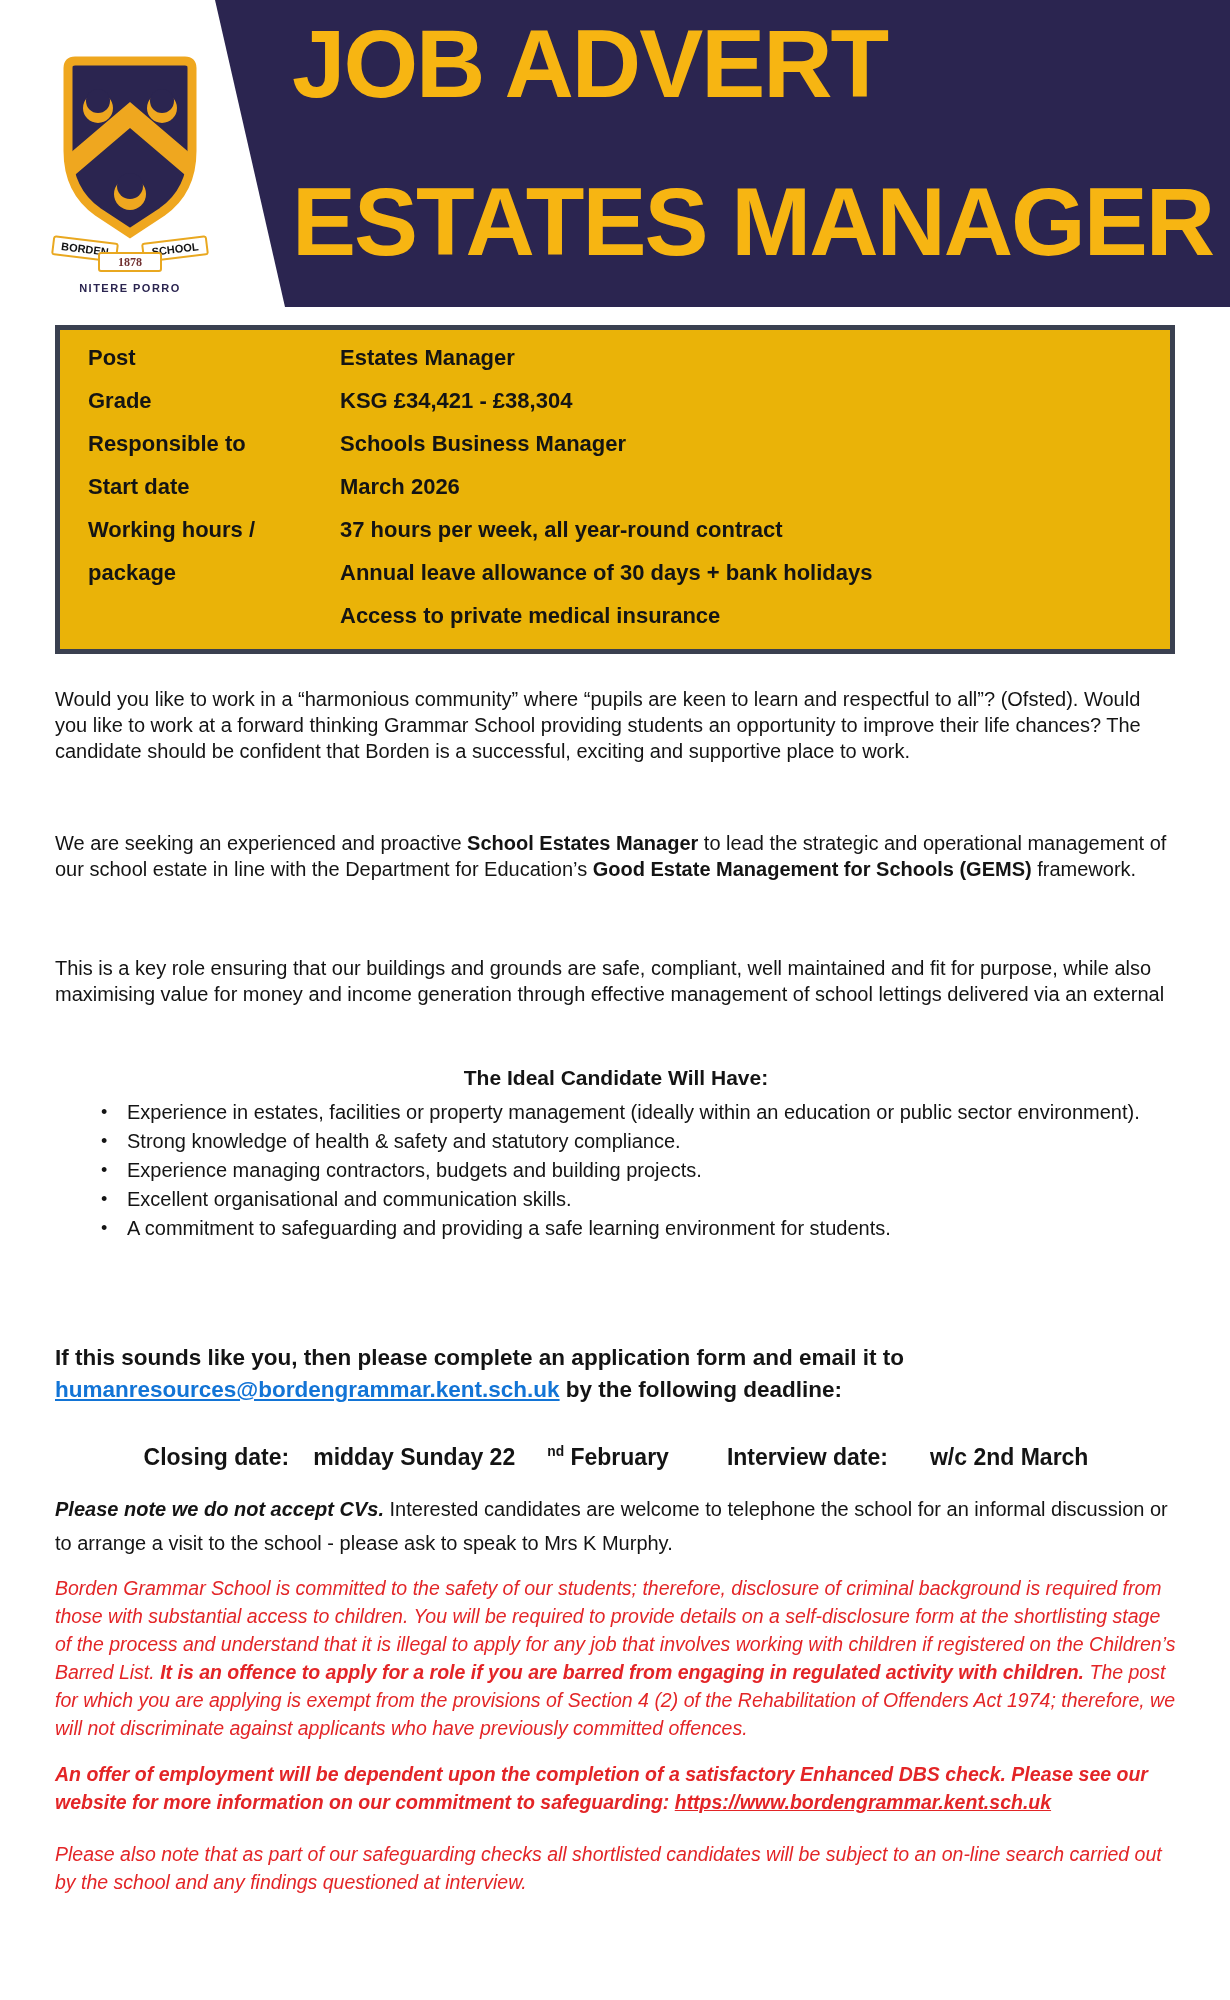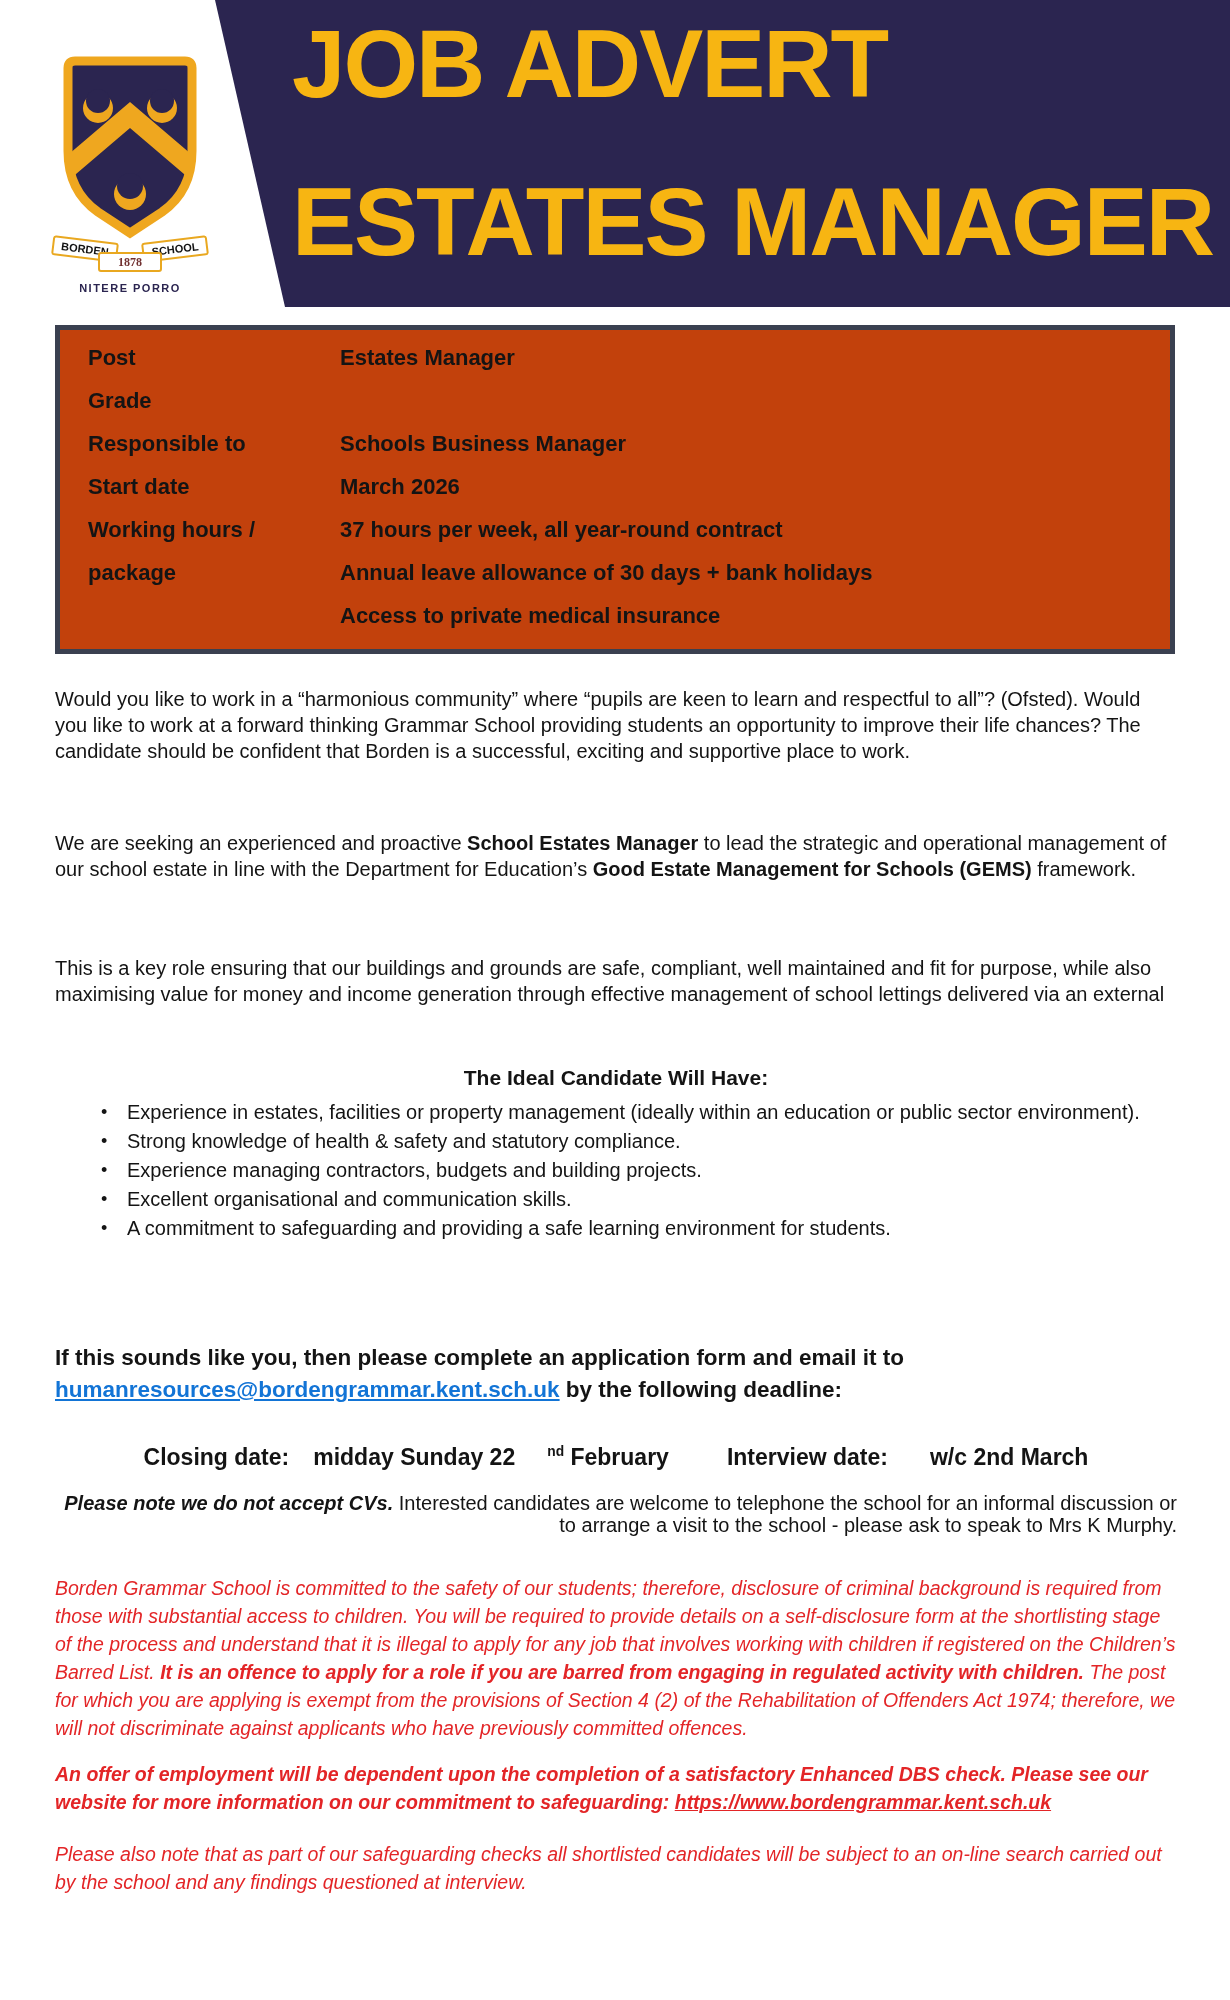--- a/index.html
+++ b/index.html
@@ -23,21 +23,21 @@
     font-weight:bold;font-size:11px;display:flex;align-items:center;justify-content:center;
     color:#141414;box-sizing:border-box;}
   .rb-left{left:-3px;top:183px;width:66px;height:20px;transform:rotate(7deg);}
   .rb-right{left:87px;top:183px;width:66px;height:20px;transform:rotate(-7deg);}
   .rb-center{left:43px;top:196px;width:64px;height:20px;z-index:2;
     font-family:"Liberation Serif",serif;font-size:12px;color:#703030;}
   .motto{position:absolute;left:0;top:226px;width:150px;text-align:center;
     font-size:11px;font-weight:bold;letter-spacing:1.5px;color:#2B2550;}
   
   .details{position:absolute;left:55px;top:325px;width:1120px;box-sizing:border-box;
-    border:5px solid #3A4050;padding:6px 10px 12px 28px;background:#c2410c;}
+    border:5px solid #3A4050;padding:6px 10px 12px 28px;background:#eab308;}
   .trow{display:flex;}
   .tlabel{width:252px;font-weight:bold;font-size:22px;line-height:43px;}
   .tvalue{flex:1;font-weight:bold;font-size:22px;line-height:43px;}
   
   .para{position:absolute;left:55px;width:1122px;font-size:20px;line-height:26px;}
   .p1{top:686px;}
   .p2{top:830px;}
   .p3{top:955px;}
   .rich-b{font-weight:bold;}
   .rich-bi{font-weight:bold;font-style:italic;}
@@ -49,22 +49,22 @@
   .ideal ul{list-style:none;margin:0 0 0 42px;padding:0;}
   .ideal li{position:relative;padding-left:30px;font-size:20px;line-height:29px;}
   .ideal li::before{content:"\2022";position:absolute;left:4px;font-size:18px;}
   .cta{position:absolute;left:55px;top:1342px;width:1122px;text-align:left;
     font-size:22.5px;font-weight:bold;line-height:32px;}
   .dates{position:absolute;left:55px;top:1444px;width:1122px;display:flex;
     justify-content:center;font-size:23px;font-weight:bold;white-space:nowrap;}
   .dates .dv1{margin-left:24px;}
   .dates .dl2{margin-left:58px;}
   .dates .dv2{margin-left:42px;}
-  .note{position:absolute;left:55px;top:1492px;width:1122px;text-align:right;
-    font-size:20px;line-height:22px;}
+  .note{position:absolute;left:55px;top:1492px;width:1122px;text-align:left;
+    font-size:20px;line-height:34px;}
   
   .redp{position:absolute;left:55px;width:1124px;color:#E32527;font-style:italic;
     font-size:19.5px;line-height:28px;}
   .r1{top:1574px;}
   .r2{top:1760px;font-weight:bold;}
   .r3{top:1840px;}
   .r2 a.rich-link,.r2 span.rich-link{color:#E32527;font-style:italic;}
 </style>
 </head>
 <body>
@@ -99,20 +99,21 @@
   <div class="motto">NITERE PORRO</div>
 </div>
 
 <div class="details">
   <div class="trow">
     <div class="tlabel">Post</div>
     <div class="tvalue">Estates Manager</div>
   </div>
   <div class="trow">
     <div class="tlabel">Grade</div>
+    <div class="tvalue">KSG £34,421 - £38,304</div>
   </div>
   <div class="trow">
     <div class="tlabel">Responsible to</div>
     <div class="tvalue">Schools Business Manager</div>
   </div>
   <div class="trow">
     <div class="tlabel">Start date</div>
     <div class="tvalue">March 2026</div>
   </div>
   <div class="trow">

